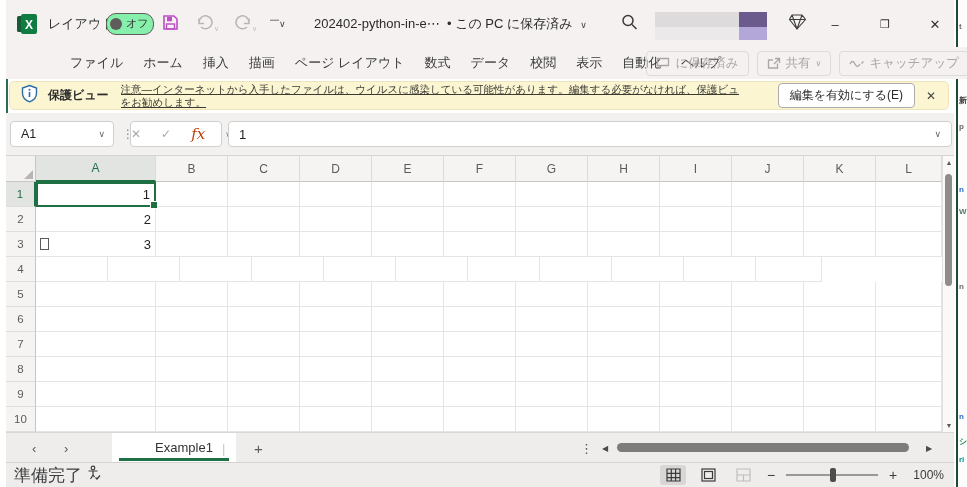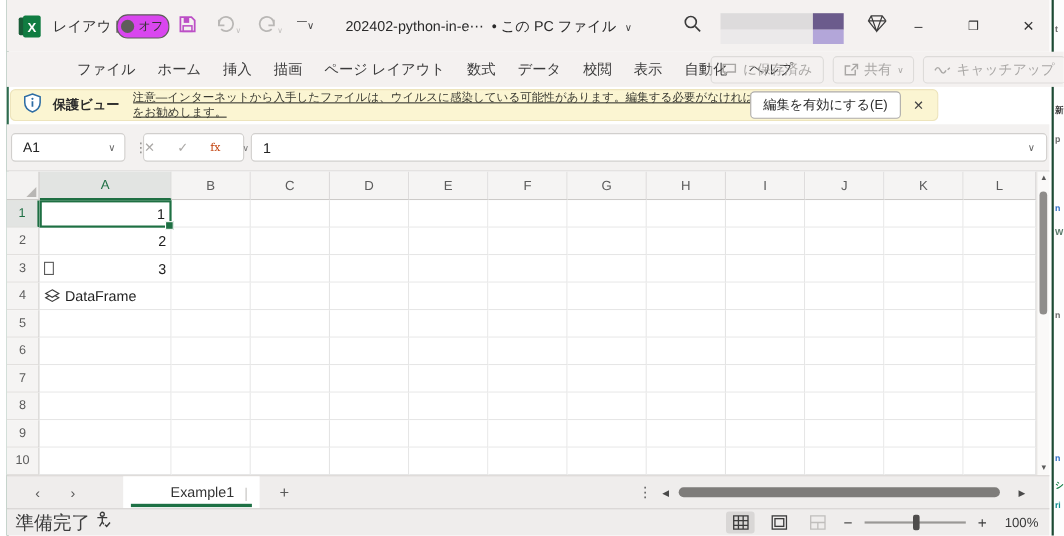--- a/index.html
+++ b/index.html
@@ -8,21 +8,21 @@
   .abs{position:absolute;}
   
   .left-strip{left:0;top:0;width:6px;height:487px;background:#fff;border-right:2px solid #2F6B4F;}
   .right-strip{left:956px;top:0;width:11px;height:487px;background:#fdfdfd;border-left:2px solid #1C4A33;font-size:8px;font-weight:bold;}
   .right-strip span{position:absolute;left:1px;}
   
   .titlebar{left:6px;top:0;width:948px;height:47px;background:#F4F1F0;}
   .titlebar .abs{top:50%;transform:translateY(-50%);}
   .appicon{left:10px;width:22px;height:22px;}
   .autosave-label{left:42px;font-size:13px;color:#333;}
-  .toggle{left:100px;width:46px;height:20px;border:1px solid #5F5D5B;border-radius:10px;background:#d946ef;display:flex;align-items:center;}
+  .toggle{left:100px;width:46px;height:20px;border:1px solid #5F5D5B;border-radius:10px;background:#86efac;display:flex;align-items:center;}
   .toggle .knob{width:12px;height:12px;border-radius:50%;background:#5F5D5B;margin-left:3px;}
   .toggle .tstate{font-size:11px;color:#333;margin-left:4px;}
   .qat-icon{font-size:15px;}
   .save-i{left:156px;}
   .undo-i{left:190px;color:#B9B7B5;}
   .redo-i{left:228px;color:#B9B7B5;}
   .mini-chev{font-size:7px;color:#C2C0BE;}
   .qat-chev{left:264px;font-size:9px;color:#444;}
   .doc-title{left:308px;font-size:13px;color:#2b2b2b;white-space:nowrap;}
   .tb-chev{font-size:9px;color:#444;margin-left:4px;}
@@ -36,40 +36,40 @@
   .btn-close{left:912px;}
   
   .ribbon{left:6px;top:47px;width:948px;height:32px;background:#F4F1F0;display:flex;align-items:center;padding-left:48px;}
   .rtabs{display:flex;align-items:center;padding-left:6px;}
   .rtab{font-size:13px;color:#3b3b3b;padding:5px 10px;white-space:nowrap;}
   .rbn-right{position:absolute;right:8px;display:flex;align-items:center;gap:8px;}
   .rbtn{display:flex;align-items:center;gap:5px;border:1px solid #DDDBD9;border-radius:4px;
         padding:3px 9px;font-size:12.5px;color:#A9A7A5;background:transparent;white-space:nowrap;}
   .rbtn svg{flex:none;}
   
-  .banner{left:9px;top:81px;width:844px;height:29px;background:#FBF5D2;border:1px solid #EDE4BC;
+  .banner{left:9px;top:81px;width:940px;height:29px;background:#FBF5D2;border:1px solid #EDE4BC;
           border-radius:5px;display:flex;align-items:center;box-sizing:border-box;}
   .shield{margin:0 9px 0 10px;flex:none;}
   .pv-label{font-size:12px;font-weight:bold;color:#2b2b2b;white-space:nowrap;margin-right:12px;}
   .pv-msg{font-size:10.5px;color:#3A3A32;line-height:13px;text-decoration:underline;white-space:nowrap;overflow:hidden;max-width:618px;}
   .pv-btn{margin-left:auto;background:#fff;border:1px solid #ADABA9;border-radius:4px;padding:3px 11px;
           font-size:12px;color:#2b2b2b;white-space:nowrap;}
   .pv-close{font-size:12px;color:#444;margin:0 12px 0 11px;}
   
   .fbar{left:6px;top:113px;width:948px;height:43px;background:#F3F1F0;border-bottom:1px solid #D6D4D2;box-sizing:border-box;}
   .fbar .abs{top:50%;transform:translateY(-50%);gap:20px;}
   .fbox{background:#fff;border:1px solid #D1CFCD;border-radius:4px;height:26px;display:flex;align-items:center;box-sizing:border-box;}
   .namebox{left:4px;width:104px;}
   .namebox .nb-val{font-size:12.5px;color:#222;margin-left:10px;}
   .namebox .chev{margin-left:auto;margin-right:8px;font-size:9px;color:#666;}
   .fdots{left:116px;font-size:12px;color:#8a8886;}
   .fxbox{left:124px;width:92px;justify-content:space-evenly;}
   .fx-x{color:#ABA9A7;font-size:12px;}
   .fx-ck{color:#ABA9A7;font-size:12px;}
-  .fx-fx{font-family:"DejaVu Serif",serif;font-size:10px;color:#c2410c;}
+  .fx-fx{font-family:"DejaVu Serif",serif;font-style:italic;font-size:15px;color:#c2410c;}
   .fx-chev{font-size:8px;color:#777;}
   .finput{left:222px;width:724px;}
   .finput .fval{font-size:13px;color:#222;margin-left:10px;flex:1;}
   .finput .chev{margin-right:10px;font-size:9px;color:#666;}
   
   .grid{left:6px;top:156px;width:936px;height:276px;background:#fff;overflow:hidden;}
   .hdr-row{display:flex;height:26px;}
   .corner{width:30px;height:26px;background:#F3F2F1;border-right:1px solid #C8C6C4;border-bottom:1px solid #C8C6C4;box-sizing:border-box;position:relative;flex:none;}
   .corner::after{content:"";position:absolute;right:2px;bottom:2px;border-style:solid;border-width:0 0 9px 9px;border-color:transparent transparent #B8B6B4 transparent;}
   .colhdr{width:72px;flex:none;height:26px;display:flex;align-items:center;justify-content:center;
@@ -168,21 +168,21 @@
       </svg><span class="mini-chev">∨</span>
   </span>
   <span class="abs qat-icon redo-i">
     <svg width="18" height="16" viewBox="0 0 18 16">
         <path d="M15 4 v5 h-5 M15 8 a6.5 6.5 0 1 0 -2 4.5" fill="none" stroke="#B9B7B5" stroke-width="1.6"></path>
       </svg><span class="mini-chev">∨</span>
   </span>
   <span class="abs qat-chev">⎺∨</span>
   <span class="abs doc-title">
     <span>202402-python-in-e⋯</span>
-    &nbsp;<span>• この PC ファイル</span>
+    &nbsp;<span>• この PC に保存済み</span>
     <span class="tb-chev">∨</span>
   </span>
   <span class="abs search-i">
     <svg width="17" height="17" viewBox="0 0 17 17">
         <circle cx="7" cy="7" r="5" fill="none" stroke="#3b3b3b" stroke-width="1.5"></circle>
         <line x1="11" y1="11" x2="15.5" y2="15.5" stroke="#3b3b3b" stroke-width="1.5"></line>
       </svg>
   </span>
   <span class="abs user-blur">
     <div style="left:0;top:6px;width:84px;height:15px;background:#DDDBDC;"></div>
@@ -344,29 +344,20 @@
         <div class="cell"></div>
         <div class="cell"></div>
         <div class="cell"></div>
         <div class="cell"></div>
         <div class="cell"></div>
         <div class="cell"></div>
         <div class="cell colL"></div>
       </div>
       <div class="grow">
         <div class="rowhdr">4</div>
-        <div class="cell colA al-l">
-          <span class="dficon">
-            <svg width="15" height="15" viewBox="0 0 15 15">
-              <path d="M7.5 5.2 L13.4 8.6 L7.5 12 L1.6 8.6 Z" fill="none" stroke="#3C3C3C" stroke-width="1.1"></path>
-              <path d="M7.5 1.5 L13.4 4.9 L7.5 8.3 L1.6 4.9 Z" fill="#ffffff" stroke="#3C3C3C" stroke-width="1.1"></path>
-            </svg>
-          </span>
-          <span class="cellval">DataFrame</span>
-        </div>
         <div class="cell"></div>
         <div class="cell"></div>
         <div class="cell"></div>
         <div class="cell"></div>
         <div class="cell"></div>
         <div class="cell"></div>
         <div class="cell"></div>
         <div class="cell"></div>
         <div class="cell"></div>
         <div class="cell"></div>

